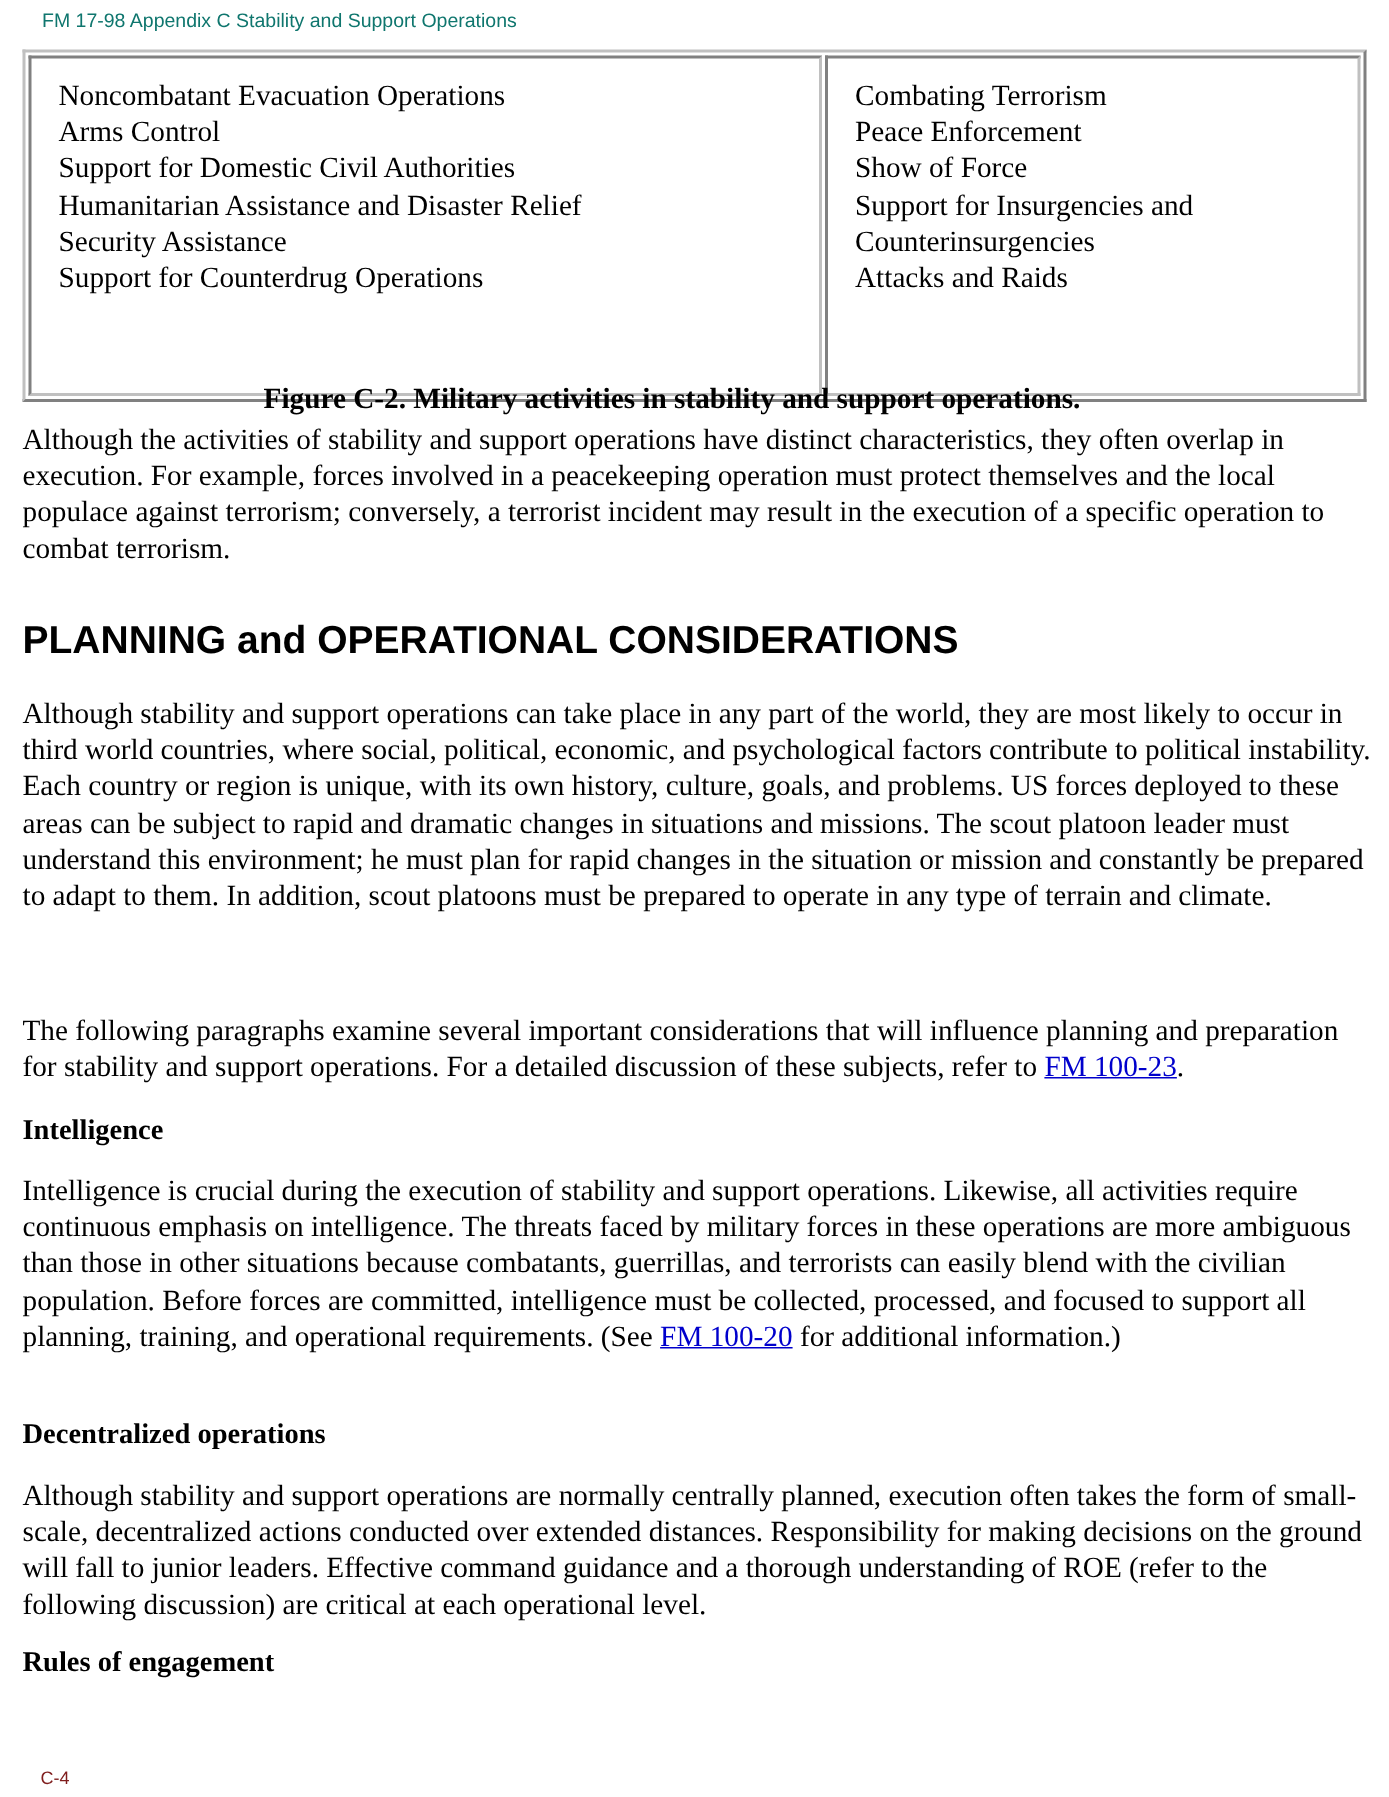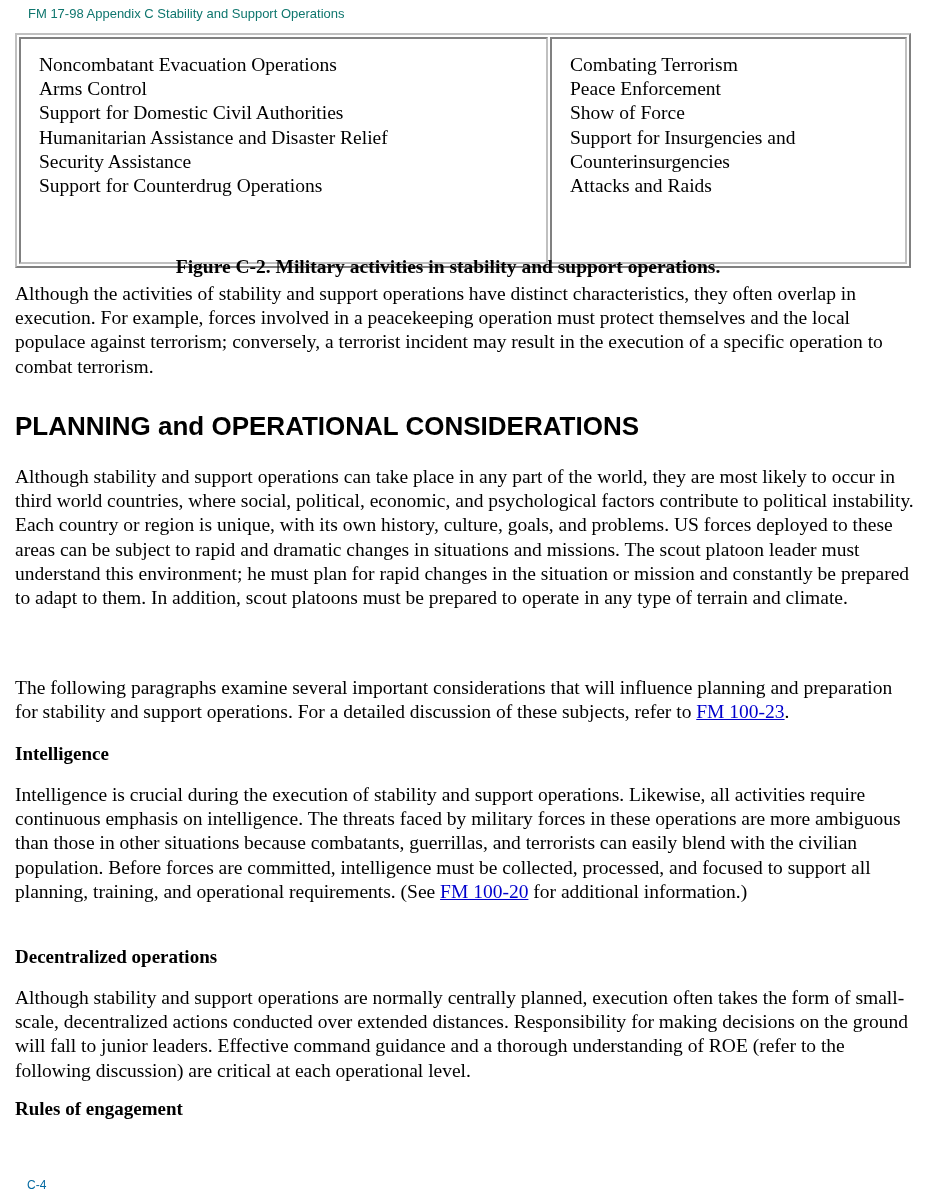--- a/index.html
+++ b/index.html
@@ -8,21 +8,21 @@
   .fig-table { position: absolute; left: 15px; top: 33px; width: 896px; height: 235px; border: 2px solid; border-color: #c0c0c0 #808080 #808080 #c0c0c0; box-sizing: border-box; display: flex; padding: 2px; gap: 2px; }
   .fig-cell { border: 2px solid; border-color: #808080 #c0c0c0 #c0c0c0 #808080; box-sizing: border-box; padding: 14px 0 0 18px; font-family: "Liberation Serif", serif; font-size: 19.5px; line-height: 24.2px; }
   .fig-cell.left { width: 529px; }
   .fig-cell.right { flex: 1; }
   .fig-cell div { white-space: nowrap; }
   .caption { position: absolute; top: 256px; left: 0; width: 828px; text-align: center; font-family: "Liberation Serif", serif; font-weight: bold; font-size: 19.5px; padding-left: 34px; }
   .para { position: absolute; left: 15px; width: 900px; font-family: "Liberation Serif", serif; font-size: 19.5px; line-height: 24.2px; }
   .h2 { position: absolute; left: 15px; font-family: "Liberation Sans", sans-serif; font-weight: bold; font-size: 26px; }
   .h3 { position: absolute; left: 15px; font-family: "Liberation Serif", serif; font-weight: bold; font-size: 19px; }
   a { color: #0000cc; text-decoration: underline; }
-  .footer { position: absolute; left: 27px; top: 1178px; font-family: "Liberation Sans", sans-serif; font-size: 12px; color: #0369a1; }
+  .footer { position: absolute; left: 27px; top: 1178px; font-family: "Liberation Sans", sans-serif; font-size: 12px; color: #7f1d1d; }
 </style>
 </head>
 <body>
 
 <div class="page-header">FM 17-98 Appendix C Stability and Support Operations</div>
 
 <div class="fig-table">
   <div class="fig-cell left">
     <div>Noncombatant Evacuation Operations</div>
     <div>Arms Control</div>

